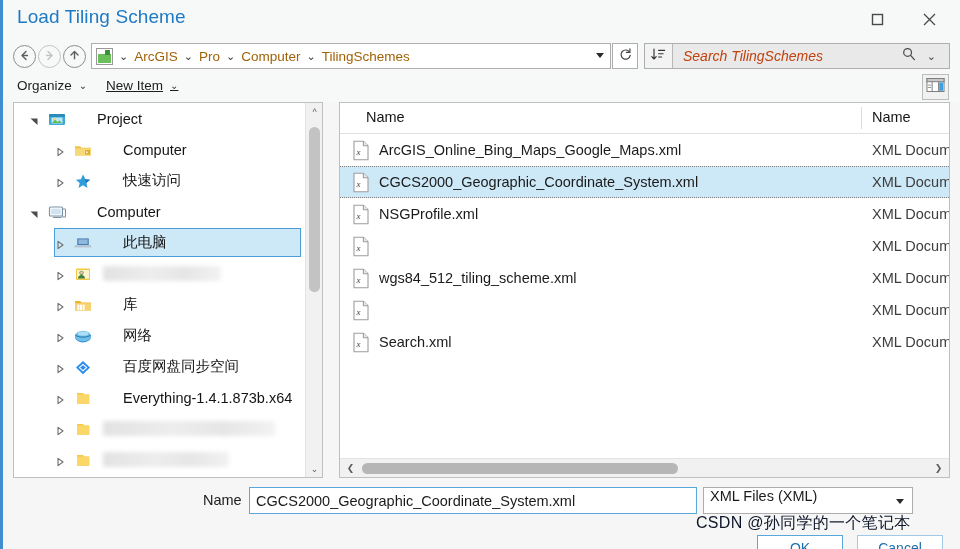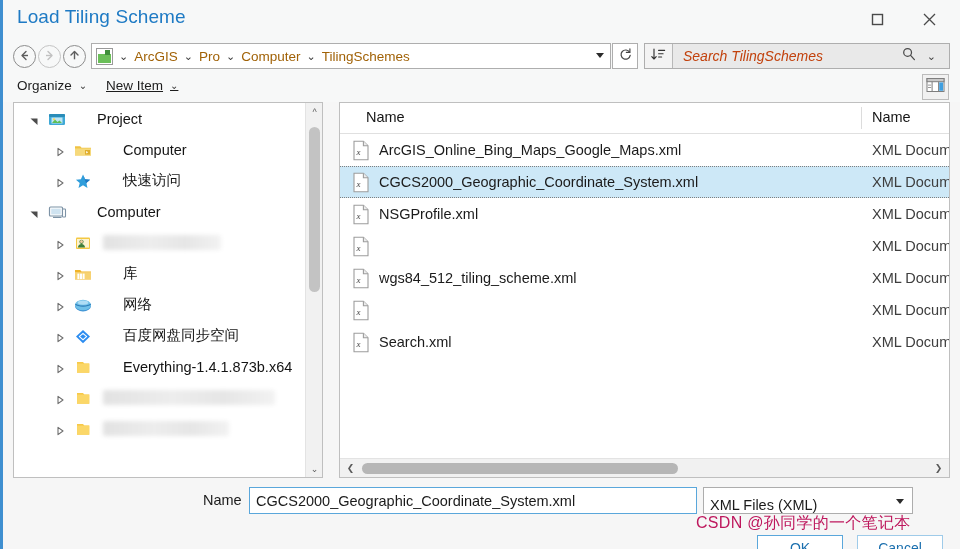--- a/index.html
+++ b/index.html
@@ -234,41 +234,41 @@
   }
   .name-input {
     position: absolute; left: 246px; top: 487px; width: 448px; height: 27px;
     background: #ffffff; border: 1px solid #5aa7db; box-sizing: border-box;
     display: flex; align-items: center; padding-left: 6px;
     font-size: 14.5px; color: #1b1b1b; white-space: nowrap; overflow: hidden;
   }
   .type-select {
     position: absolute; left: 700px; top: 487px; width: 210px; height: 27px;
     background: #ffffff; border: 1px solid #adadad; box-sizing: border-box;
-    display: flex; align-items: flex-end; padding-left: 6px;
+    display: flex; align-items: flex-start; padding-left: 6px;
     font-size: 14.5px; color: #1b1b1b;
   }
   .sel-caret {
     position: absolute; right: 8px; top: 11px;
     width: 0; height: 0;
     border-left: 4px solid transparent; border-right: 4px solid transparent;
     border-top: 5px solid #2b2b2b;
   }
   .dlg-btn {
     position: absolute; top: 535px; height: 26px; width: 86px;
     border: 1px solid #5aa7db; background: #ffffff; box-sizing: border-box;
     display: flex; align-items: center; justify-content: center;
     font-size: 14px; color: #1a6fae;
   }
   .btn-ok { left: 754px; }
   .btn-cancel { left: 854px; border-color: #9fcbe9; }
 
   .watermark {
     position: absolute; left: 693px; top: 513px;
-    font-size: 16px; color: #be185d; white-space: nowrap;
+    font-size: 16px; color: #0f172a; white-space: nowrap;
     pointer-events: none; letter-spacing: .3px;
   }
 </style>
 </head>
 <body>
 
 <div id="app">
 
   <div class="titlebar">
     <div class="title-text">Load Tiling Scheme</div>
@@ -441,20 +441,37 @@
               <svg width="20" height="18" viewBox="0 0 20 18">
                 <rect x="2.5" y="4" width="13" height="9" rx="1" fill="#fff" stroke="#7d93a6" stroke-width="1.2"></rect>
                 <rect x="4.2" y="5.6" width="9.6" height="5.8" fill="#cfe3f0"></rect>
                 <path d="M6 14.4 h8.5" stroke="#7d93a6" stroke-width="1.2"></path>
                 <rect x="15.5" y="6" width="3" height="8" rx="0.7" fill="#fff" stroke="#7d93a6" stroke-width="1.1"></rect>
               </svg>
             </span>
             <span class="tlabel">Computer</span>
           </div>
         </div>
+        <div class="tree-row sel">
+          <div class="tree-hl"></div>
+          <div class="tw" style="padding-left: 40px;">
+            <span class="expander"><svg width="12" height="12" viewBox="0 0 12 12">
+                <path d="M4 2.4 L9 6 L4 9.6 Z" fill="none" stroke="#6e6e6e" stroke-width="1.1" stroke-linejoin="round"></path>
+              </svg></span>
+            <span class="ticon">
+              <svg width="20" height="18" viewBox="0 0 20 18">
+                <path d="M4.2 4.4 h11.6 v6.6 H4.2 Z" fill="#4a7fb5"></path>
+                <path d="M5.4 5.4 h9.2 v4.6 H5.4 Z" fill="#8fb8dc"></path>
+                <path d="M2.2 11.4 h15.6 l1.2 2.4 H1 Z" fill="#c6d4e0"></path>
+                <path d="M2.2 11.4 h15.6 l.5 1 H1.7 Z" fill="#9fb4c7"></path>
+              </svg>
+            </span>
+            <span class="tlabel">此电脑</span>
+          </div>
+        </div>
         <div class="tree-row">
           <div class="tw" style="padding-left: 40px;">
             <span class="expander"><svg width="12" height="12" viewBox="0 0 12 12">
                 <path d="M4 2.4 L9 6 L4 9.6 Z" fill="none" stroke="#6e6e6e" stroke-width="1.1" stroke-linejoin="round"></path>
               </svg></span>
             <span class="ticon">
               <svg width="20" height="18" viewBox="0 0 20 18">
                 <rect x="3" y="3.5" width="14" height="11.5" rx="1" fill="#f4c842"></rect>
                 <rect x="4" y="5" width="12" height="8.6" fill="#fdf3cf"></rect>
                 <circle cx="8.5" cy="7.8" r="2.1" fill="#3d7e3a"></circle>

